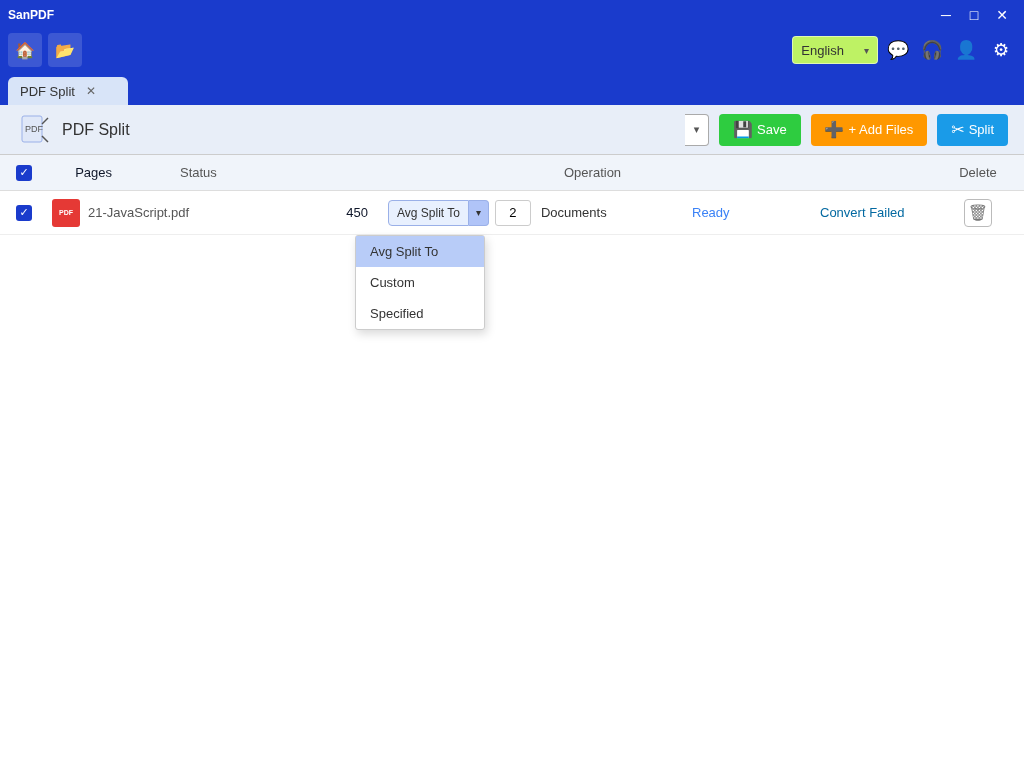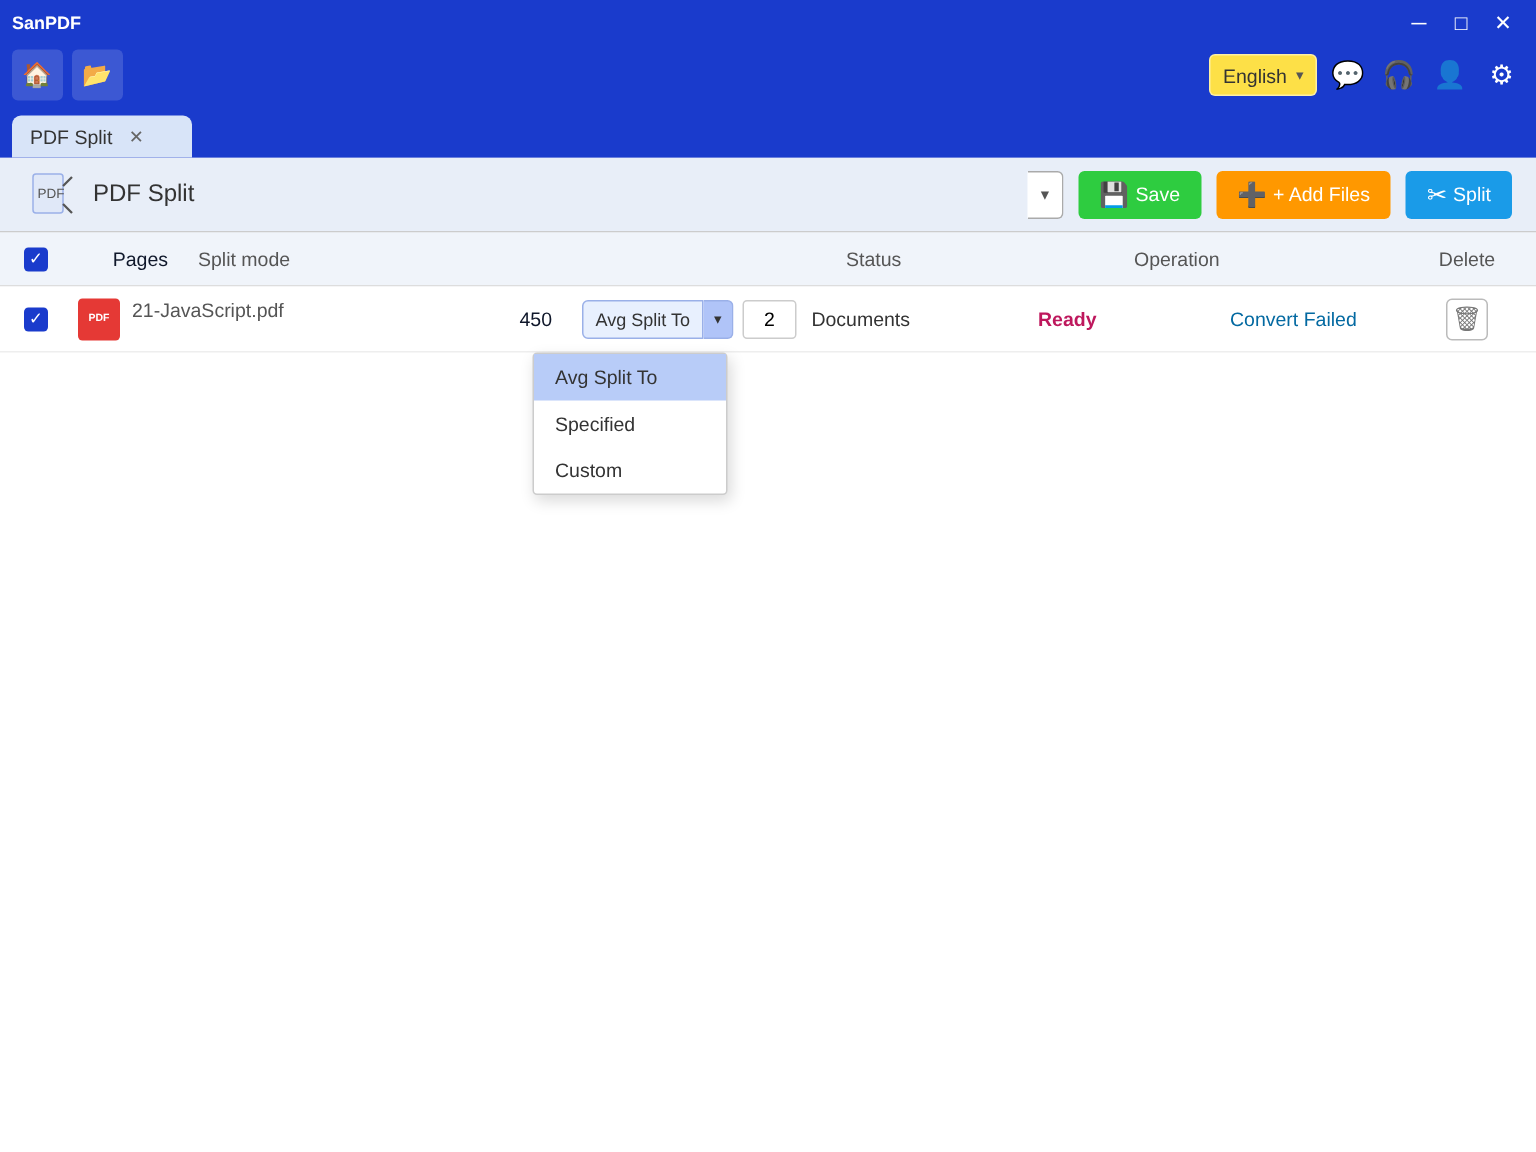--- a/index.html
+++ b/index.html
@@ -145,30 +145,30 @@
       background: #ff9800;
       color: #fff;
     }
     #split-btn {
       background: #1a9be8;
       color: #fff;
     }
 
     
     #lang-selector {
-      background: #fde047;
+      background: #bef264;
       border: 1px solid rgba(255,255,255,0.5);
       border-radius: 4px;
       padding: 3px 8px;
       font-size: 13px;
       color: #333;
       cursor: pointer;
       display: flex;
       align-items: center;
-      gap: 6px;
+      gap: 20px;
       height: 28px;
     }
 
     
     #top-right-icons {
       display: flex;
       align-items: center;
       gap: 4px;
     }
     .tr-icon {
@@ -296,21 +296,21 @@
     }
     .dropdown-item {
       padding: 8px 14px;
       font-size: 13px;
       cursor: pointer;
       color: #333;
     }
     .dropdown-item.selected { background: #b8ccf8; font-weight: 500; }
 
     
-    .status-ready { color: #be185d; font-size: 13px; font-weight: bold; }
+    .status-ready { color: #3b82f6; font-size: 13px; }
     .status-failed { color: #0369a1; font-size: 13px; }
 
     
     .delete-btn {
       width: 28px;
       height: 28px;
       border: 1px solid #bbb;
       border-radius: 4px;
       background: #fff;
       cursor: pointer;
@@ -413,33 +413,32 @@
   </button>
 </div>
 
 <div id="table-header">
   <div class="col-check">
     <div class="checkbox">
       <span class="checkbox-check">✓</span>
     </div>
   </div>
   <div class="col-pages">Pages</div>
-  <div class="col-splitmode">Split mode</div>
   <div class="col-status">Status</div>
   <div class="col-operation">Operation</div>
   <div class="col-delete">Delete</div>
 </div>
 
 <div id="table-row" style="position:relative;">
   <div class="col-check">
     <div class="checkbox">
       <span class="checkbox-check">✓</span>
     </div>
   </div>
-  <div class="col-filename" style="display:flex; ">
+  <div class="col-filename" style="display:flex; align-items:center;">
     <div class="pdf-icon">
       <span class="pdf-icon-top">PDF</span>
     </div>
     <span>21-JavaScript.pdf</span>
   </div>
   <div class="col-pages">450</div>
   <div class="col-splitmode" style="display:flex; align-items:center;">
     <button class="split-mode-btn">
       <span>Avg Split To</span>
     </button>
@@ -459,21 +458,21 @@
     <button class="delete-btn">
       <span>🗑</span>
     </button>
   </div>
 
   <div id="split-dropdown">
     <div class="dropdown-item selected">
       <span>Avg Split To</span>
     </div>
     <div class="dropdown-item">
+      <span>Custom</span>
+    </div>
+    <div class="dropdown-item">
       <span>Specified</span>
     </div>
-    <div class="dropdown-item">
-      <span>Custom</span>
-    </div>
   </div>
 </div>
 
 <div id="main-content" style="height: calc(768px - 30px - 75px - 50px - 36px - 44px);"></div>
 
 </body></html>

